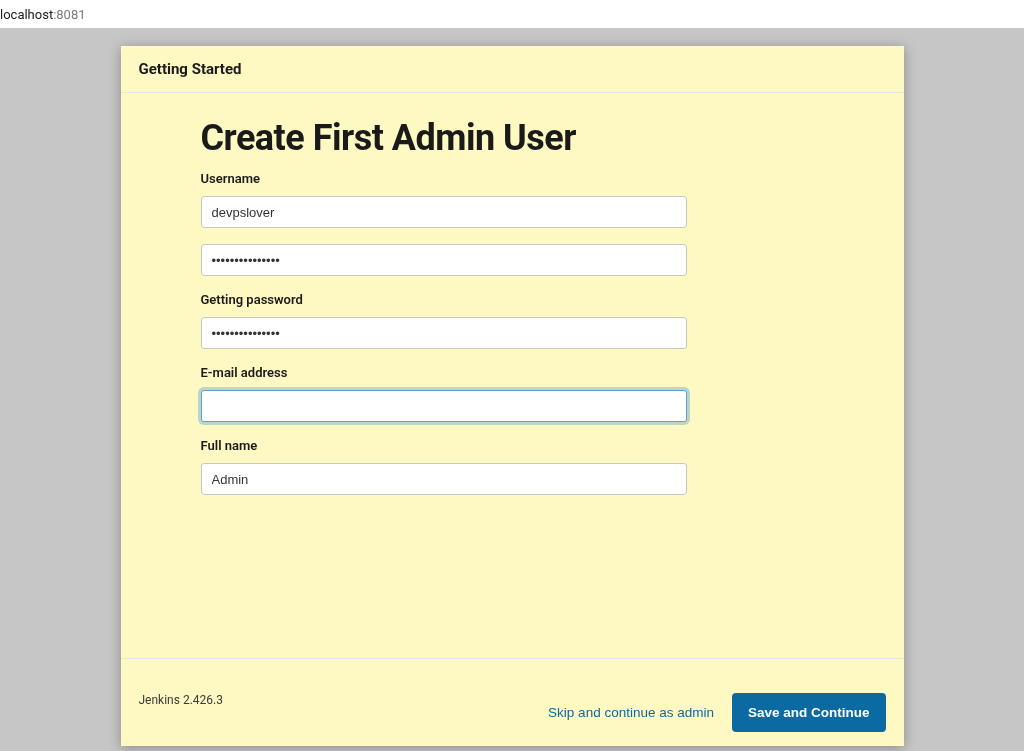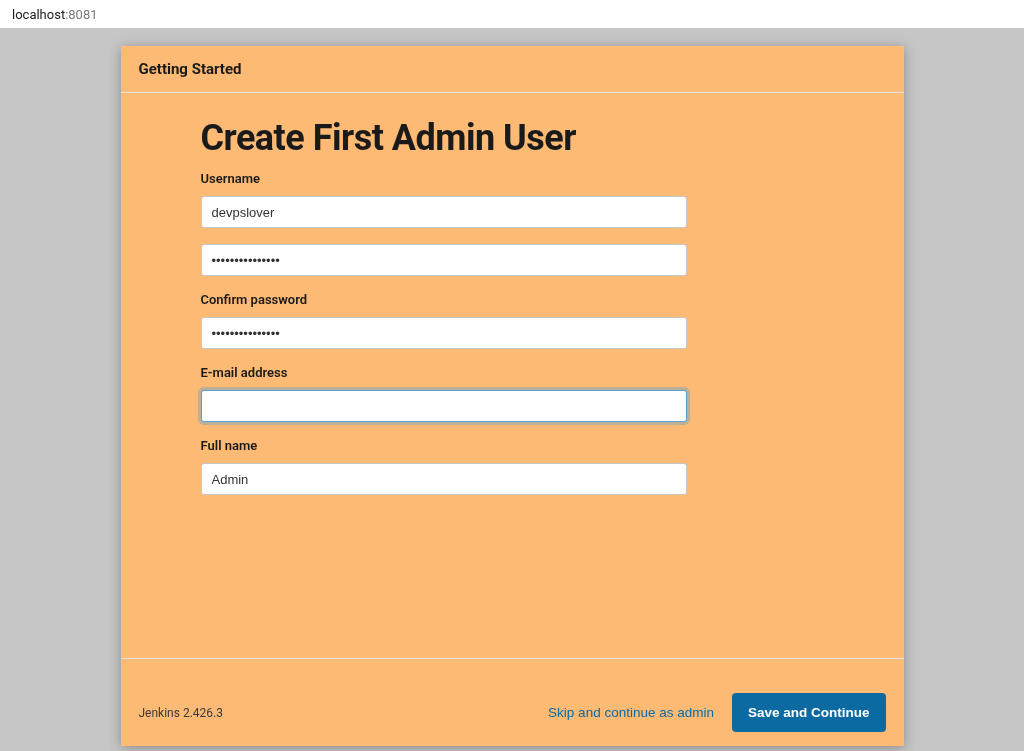--- a/index.html
+++ b/index.html
@@ -12,38 +12,37 @@
       background: #c6c6c6;
       width: 1024px;
       height: 751px;
       overflow: hidden;
     }
     .address-bar {
       background: #ffffff;
       height: 28px;
       display: flex;
       align-items: center;
-      padding-left: 12px;
       font-size: 13px;
       color: #202020;
     }
     .address-bar .port {
       color: #7a7a7a;
     }
     .page-bg {
       width: 100%;
       height: calc(100% - 28px);
       background: #c6c6c6;
       display: flex;
       justify-content: center;
       padding-top: 18px;
     }
     .wizard-card {
       width: 783px;
-      background: #fdba74;
+      background: #fef9c3;
       box-shadow: 0 2px 12px rgba(0,0,0,0.3);
       display: flex;
       flex-direction: column;
       height: 700px;
     }
     .wizard-header {
       padding: 14px 18px;
       border-bottom: 1px solid #e5e5e5;
       font-weight: 700;
       font-size: 15px;
@@ -86,21 +85,21 @@
       border-color: #5ba0d0;
       box-shadow: 0 0 0 3px rgba(91,160,208,0.4);
     }
     .wizard-footer {
       border-top: 1px solid #e5e5e5;
       padding: 14px 18px;
       position: relative;
     }
     .footer-bottom {
       display: flex;
-      align-items: center;
+      align-items: flex-start;
       justify-content: space-between;
       padding-top: 20px;
     }
     .version {
       font-size: 12px;
       color: #3a3a3a;
     }
     .footer-actions {
       display: flex;
       align-items: center;
@@ -144,21 +143,21 @@
       <div class="form-group">
         <label class="form-label">Username</label>
         <input type="text" class="form-input" value="devpslover" style="">
       </div>
 
       <div class="form-group">
         <input type="text" class="form-input" value="•••••••••••••••" style="">
       </div>
 
       <div class="form-group">
-        <label class="form-label">Confirm password</label>
+        <label class="form-label">Getting password</label>
         <input type="text" class="form-input" value="•••••••••••••••" style="">
       </div>
 
       <div class="form-group">
         <label class="form-label">E-mail address</label>
         <input type="text" class="form-input focused" value="" style="">
       </div>
 
       <div class="form-group">
         <label class="form-label">Full name</label>

